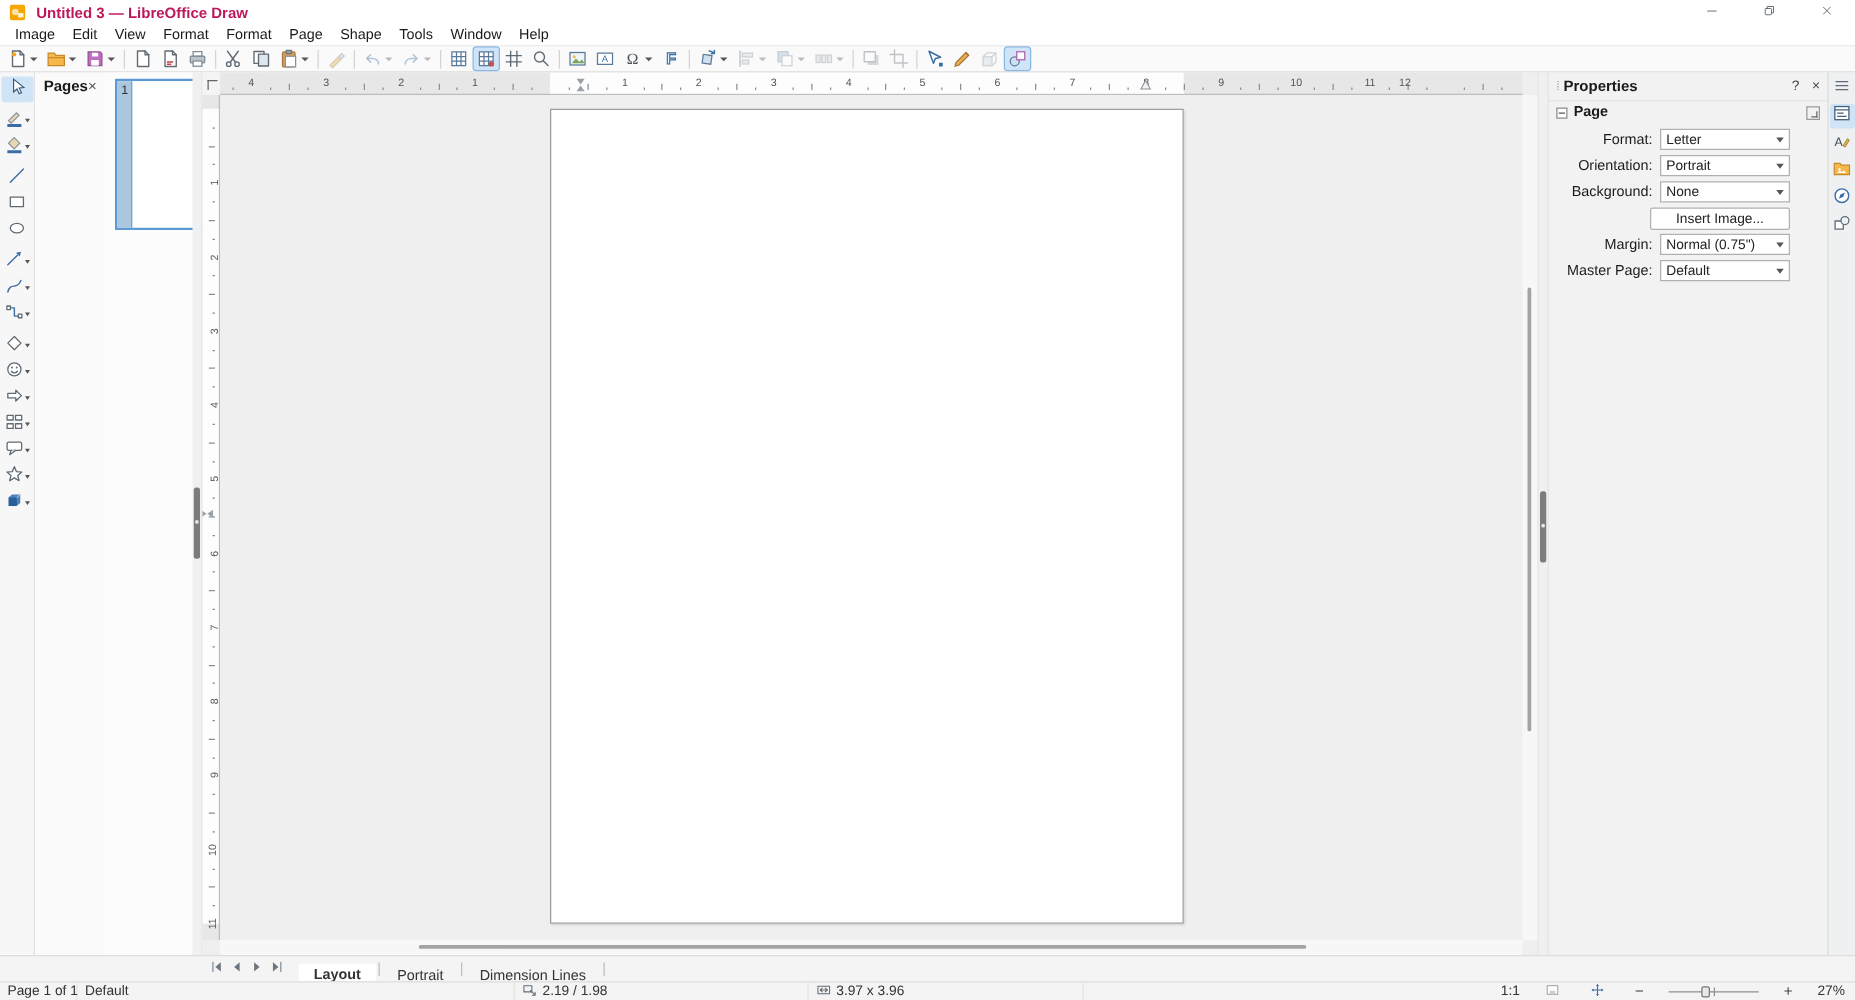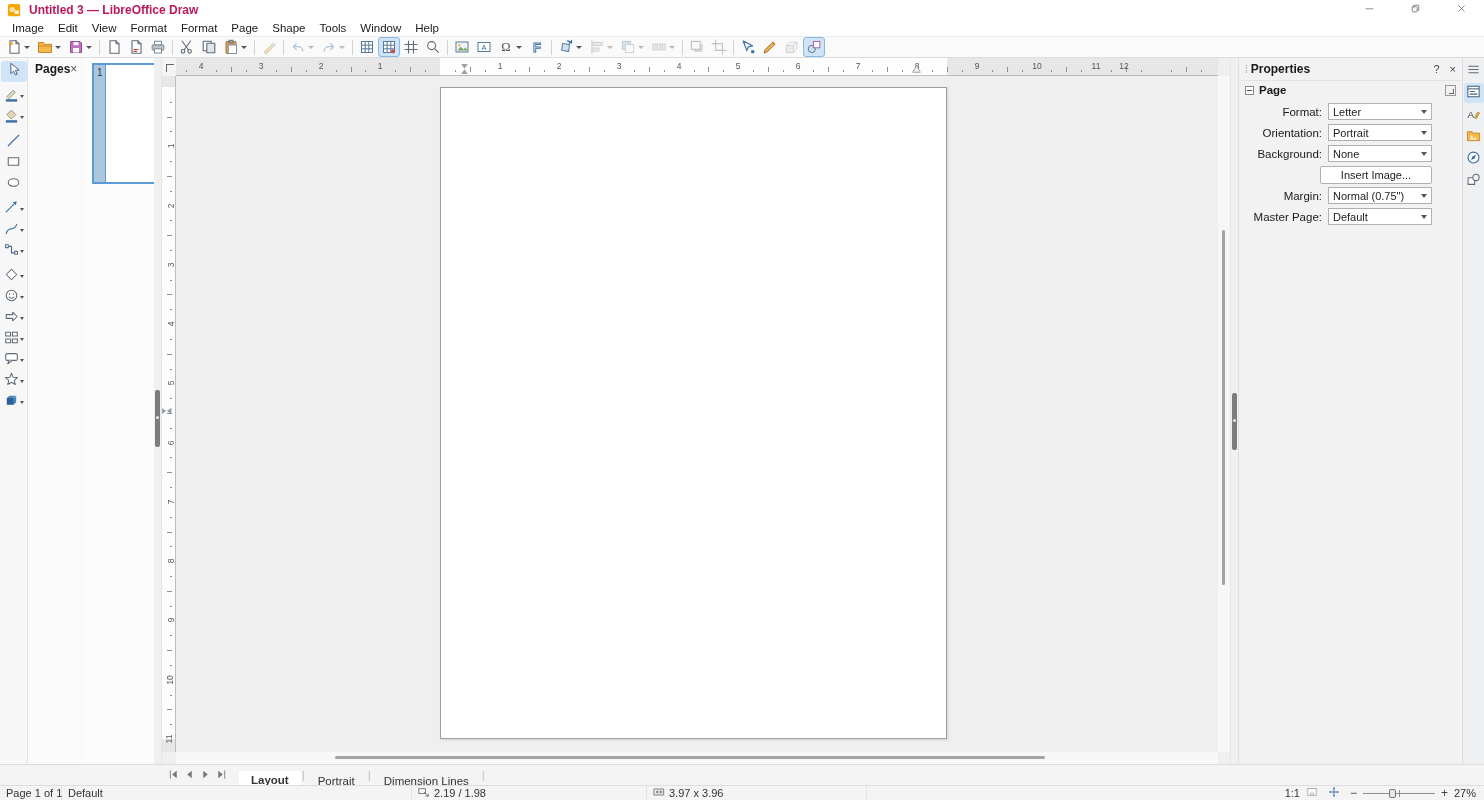--- a/index.html
+++ b/index.html
@@ -112,21 +112,21 @@
 
   
   #statusbar { height:15px; background:#f4f4f4; border-top:1px solid #ddd; display:flex; align-items:flex-start; font-size:11px; color:#333; flex:0 0 auto; }
   .sb-cell { height:100%; display:flex; align-items:center; padding:0 6px; border-right:1px solid #e3e3e3; white-space:nowrap; }
   .sb-cell svg { width:12px; height:12px; margin-right:4px; }
   #sb-page { width:62px; }
   #sb-hint { width:430px; }
   #sb-style { width:350px; }
   #sb-pos { width:235px; }
   #sb-size { width:220px; }
-  #sb-zoom { flex:1; border-right:none; justify-content:flex-end; padding-right:8px; gap:6px; }
+  #sb-zoom { flex:1; border-right:none; justify-content:flex-end; padding-right:8px; gap:20px; }
   #zoom-track { position:relative; width:72px; height:11px; }
   #zoom-track .line { position:absolute; left:0; right:0; top:5px; height:1px; background:#8f8f8f; }
   #zoom-track .notch { position:absolute; left:36px; top:2px; width:1px; height:7px; background:#8f8f8f; }
   #zoom-thumb { position:absolute; left:26px; top:1px; width:7px; height:9px; background:#e8e8e8; border:1px solid #777; border-radius:2px; }
   .zoom-sign { font-size:12px; color:#444; line-height:10px; }
 </style>
 </head>
 <body>
 
 <div id="app">

